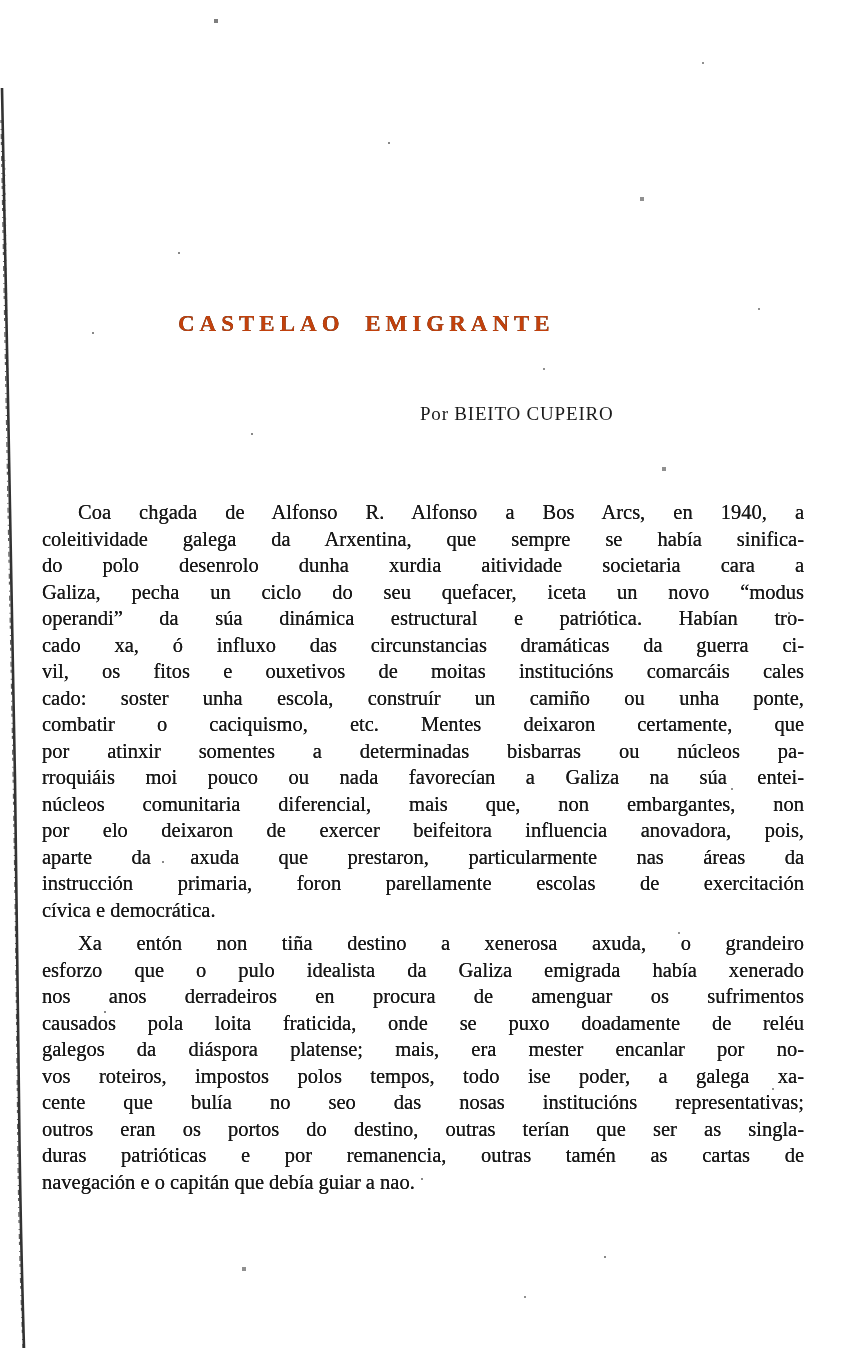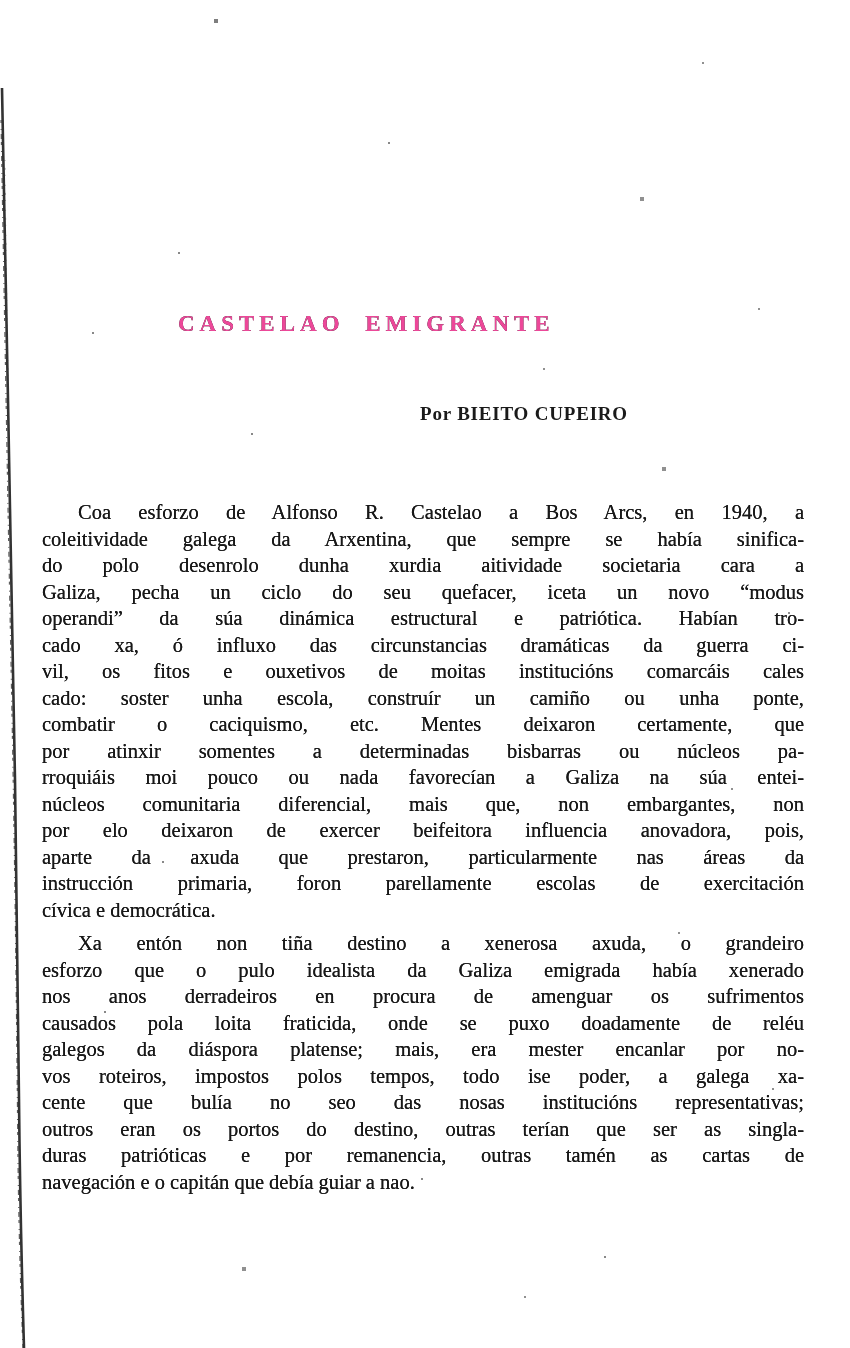--- a/index.html
+++ b/index.html
@@ -17,30 +17,30 @@
     font-family: "Liberation Serif", "DejaVu Serif", serif;
   }
   .title {
     position: absolute;
     top: 296px;
     left: 178px;
     font-size: 23px;
     font-weight: 600;
     letter-spacing: 5px;
     word-spacing: 10px;
-    color: #ec4899;
+    color: #c2410c;
     text-shadow: 0 0 0.5px #171717;
     white-space: nowrap;
   }
   .byline {
     position: absolute;
     top: 403px;
     left: 420px;
     font-size: 19px;
-    font-weight: 700;
+    font-weight: 400;
     letter-spacing: 0.8px;
     color: #1a1a1a;
     white-space: nowrap;
   }
   .body-text {
     position: absolute;
     top: 499px;
     left: 42px;
     width: 762px;
     font-size: 20.5px;
@@ -114,21 +114,21 @@
   </svg>
 
   <div class="noise"></div>
 
   <h1 class="title">CASTELAO EMIGRANTE</h1>
 
   <div class="byline">Por BIEITO CUPEIRO</div>
 
   <div class="body-text" id="body-text">
       <div class="para">
-        <div class="line line-first">Coa esforzo de Alfonso R. Castelao a Bos Arcs, en 1940, a</div>
+        <div class="line line-first">Coa chgada de Alfonso R. Alfonso a Bos Arcs, en 1940, a</div>
         <div class="line">coleitividade galega da Arxentina, que sempre se había sinifica-</div>
         <div class="line">do polo desenrolo dunha xurdia aitividade societaria cara a</div>
         <div class="line">Galiza, pecha un ciclo do seu quefacer, iceta un novo “modus</div>
         <div class="line">operandi” da súa dinámica estructural e patriótica. Habían tro-</div>
         <div class="line">cado xa, ó influxo das circunstancias dramáticas da guerra ci-</div>
         <div class="line">vil, os fitos e ouxetivos de moitas institucións comarcáis cales</div>
         <div class="line">cado: soster unha escola, construír un camiño ou unha ponte,</div>
         <div class="line">combatir o caciquismo, etc. Mentes deixaron certamente, que</div>
         <div class="line">por atinxir somentes a determinadas bisbarras ou núcleos pa-</div>
         <div class="line">rroquiáis moi pouco ou nada favorecían a Galiza na súa entei-</div>

